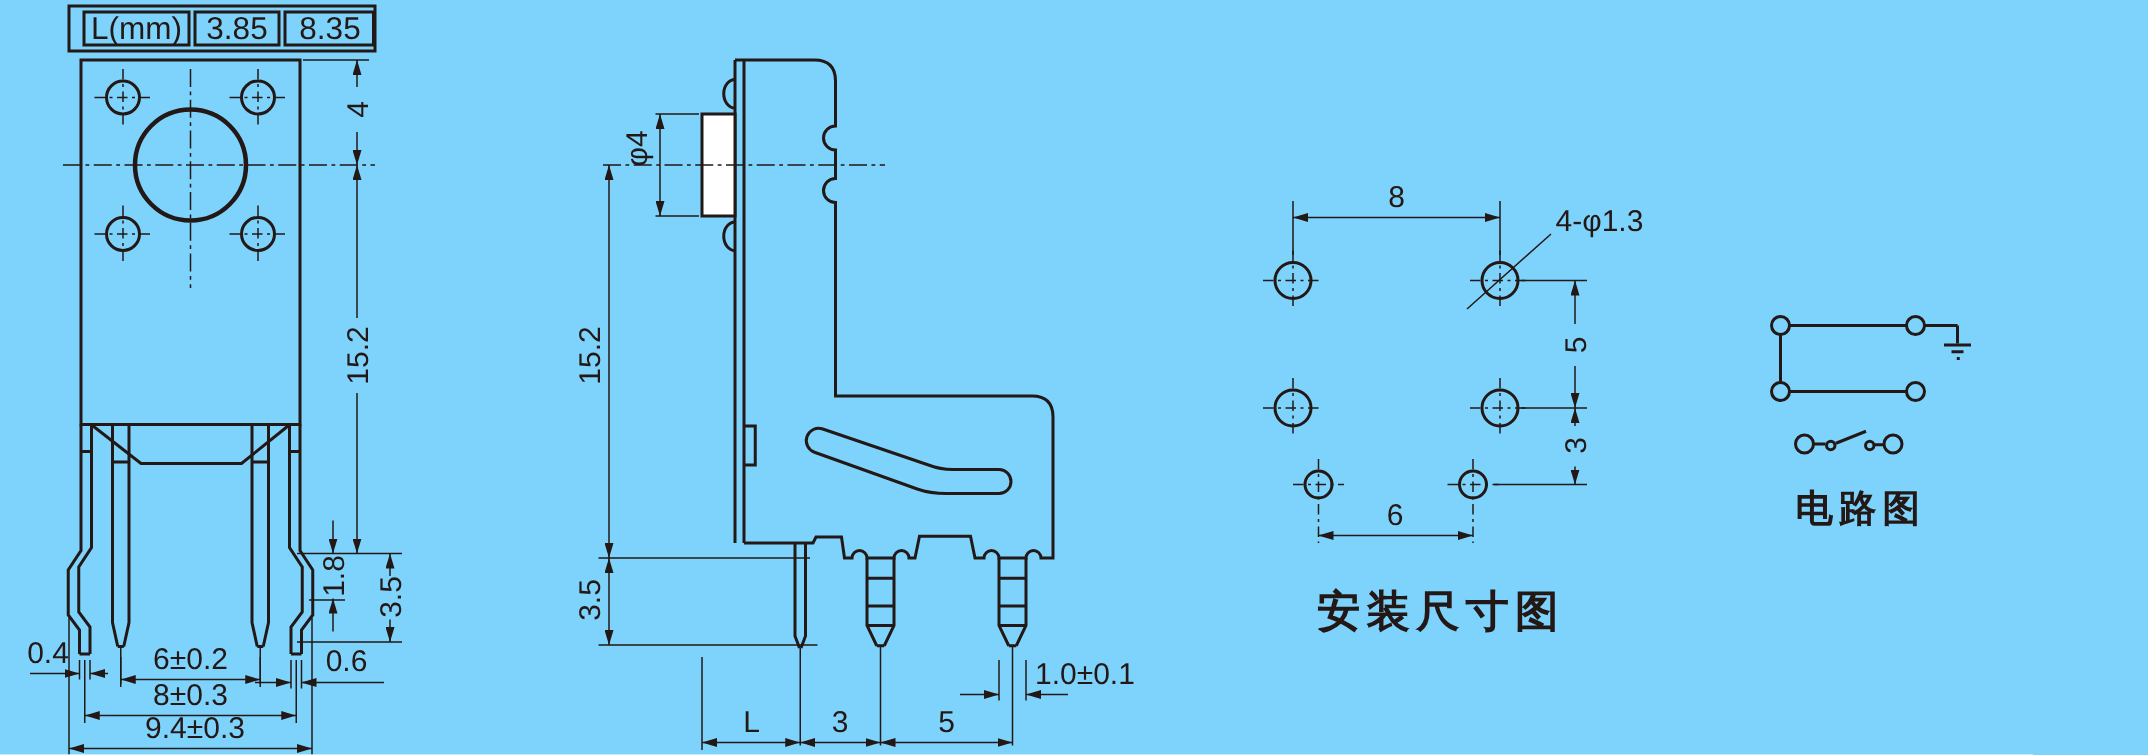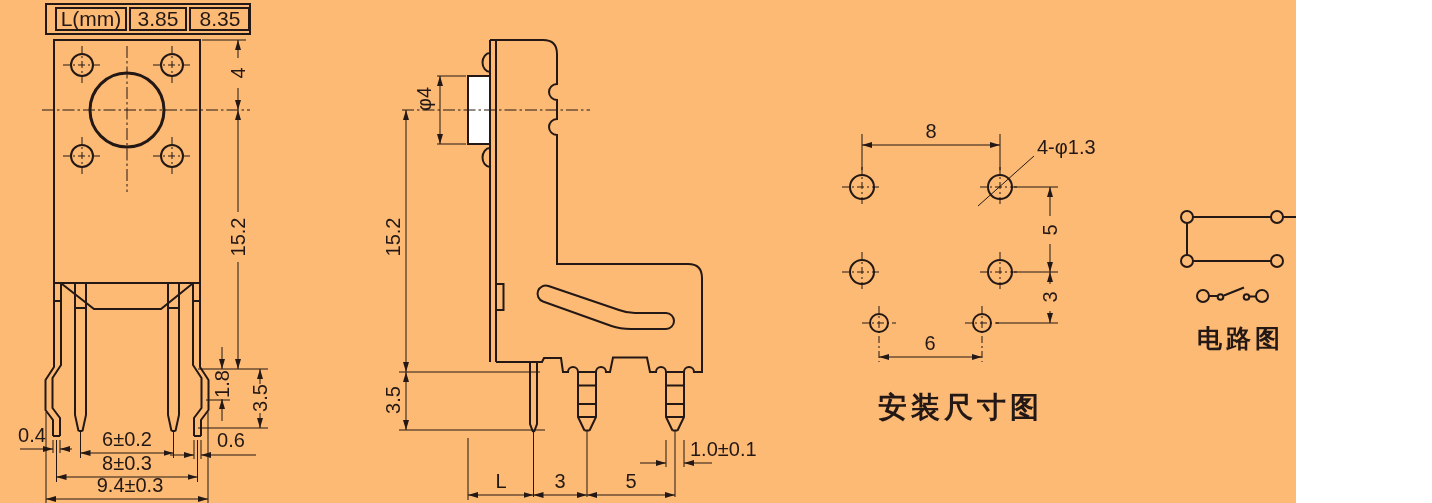--- a/index.html
+++ b/index.html
@@ -1,16 +1,16 @@
 <!DOCTYPE html>
 <html><head>
 <meta charset="utf-8">
 <style>
   html,body{margin:0;padding:0;background:#ffffff;}
-  .canvas{position:relative;width:1296px;height:503px;background:#fdba74;overflow:hidden;}
+  .canvas{position:relative;width:1432px;height:503px;background:#7dd3fc;overflow:hidden;}
   svg{display:block;}
   svg text{font-family:"Liberation Sans","DejaVu Sans",sans-serif;fill:#231815;}
   .s1{stroke:#231815;stroke-width:1;fill:none;}
   .s2{stroke:#231815;stroke-width:2;fill:none;}
   .s2f{stroke:#231815;stroke-width:2;fill:#ffffff;}
   .s3{stroke:#231815;stroke-width:3;fill:none;}
   .cl{stroke:#231815;stroke-width:1;fill:none;stroke-dasharray:12 3 2.5 3;}
   .ch{stroke:#231815;stroke-width:1;fill:none;stroke-dasharray:7 3 2 3;}
   .dim{font-size:20px;}
   .dimc{font-size:20px;text-anchor:middle;}

